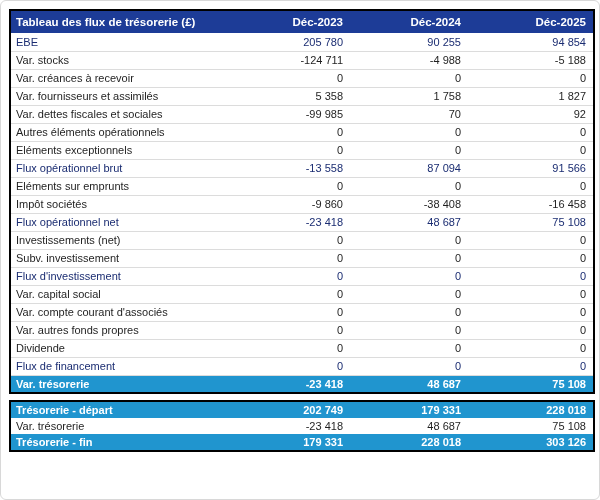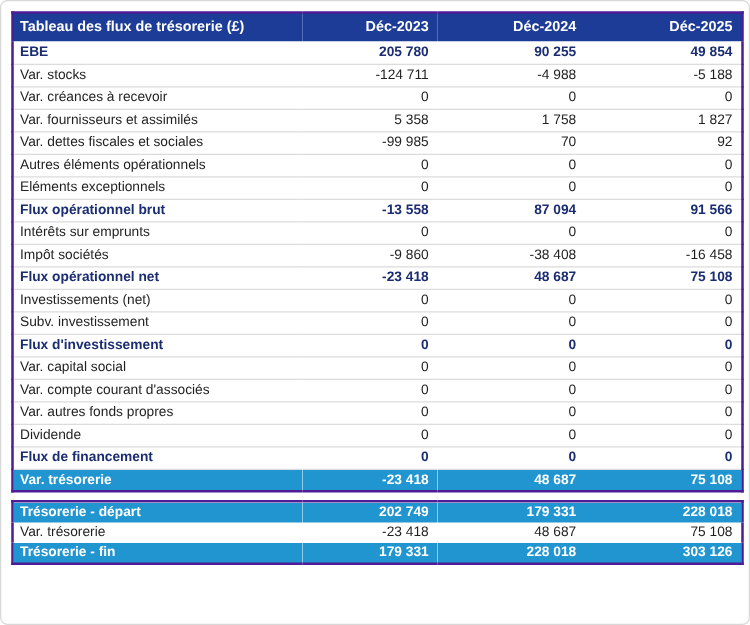--- a/index.html
+++ b/index.html
@@ -13,21 +13,21 @@
     border:1px solid #d8d8d8;
     border-radius:6px;
     padding:8px;
     background:#ffffff;
     overflow:hidden;
   }
   table.cf {
     width:584px;
     border-collapse:collapse;
     table-layout:fixed;
-    border:2px solid #4c1d95;
+    border:2px solid #000000;
     font-size:11px;
   }
   col.c-lbl { width:232px; }
   col.c-n1  { width:108px; }
   col.c-n2  { width:118px; }
   col.c-n3  { width:126px; }
 
   thead th {
     background:#1d3c97;
     color:#ffffff;
@@ -39,21 +39,21 @@
   th.lbl, td.lbl { text-align:left; padding-left:5px; }
   th.num, td.num { text-align:right; padding-right:7px; }
 
   tbody td {
     height:18px;
     vertical-align:middle;
     white-space:nowrap;
     overflow:hidden;
   }
   tr.normal td { color:#1f1f1f; font-weight:normal; }
-  tr.bold td   { color:#1b2d72; font-weight:bold; }
+  tr.bold td   { color:#1b2d72; font-weight:normal; }
   tr.highlight td {
     background:#2095cf;
     color:#ffffff;
     font-weight:bold;
   }
   #cf-body tr:not(.highlight) td { border-bottom:1px solid #dcdcdc; }
 
   table.summary { margin-top:6px; }
   table.summary tbody td { height:16.5px; }
 </style>
@@ -75,21 +75,21 @@
         <th class="num">Déc-2023</th>
         <th class="num">Déc-2024</th>
         <th class="num">Déc-2025</th>
       </tr>
     </thead>
     <tbody id="cf-body">
         <tr class="row bold">
           <td class="lbl">EBE</td>
           <td class="num">205 780</td>
           <td class="num">90 255</td>
-          <td class="num">49 854</td>
+          <td class="num">94 854</td>
         </tr>
         <tr class="row normal">
           <td class="lbl">Var. stocks</td>
           <td class="num">-124 711</td>
           <td class="num">-4 988</td>
           <td class="num">-5 188</td>
         </tr>
         <tr class="row normal">
           <td class="lbl">Var. créances à recevoir</td>
           <td class="num">0</td>
@@ -120,21 +120,21 @@
           <td class="num">0</td>
           <td class="num">0</td>
         </tr>
         <tr class="row bold">
           <td class="lbl">Flux opérationnel brut</td>
           <td class="num">-13 558</td>
           <td class="num">87 094</td>
           <td class="num">91 566</td>
         </tr>
         <tr class="row normal">
-          <td class="lbl">Intérêts sur emprunts</td>
+          <td class="lbl">Eléments sur emprunts</td>
           <td class="num">0</td>
           <td class="num">0</td>
           <td class="num">0</td>
         </tr>
         <tr class="row normal">
           <td class="lbl">Impôt sociétés</td>
           <td class="num">-9 860</td>
           <td class="num">-38 408</td>
           <td class="num">-16 458</td>
         </tr>

